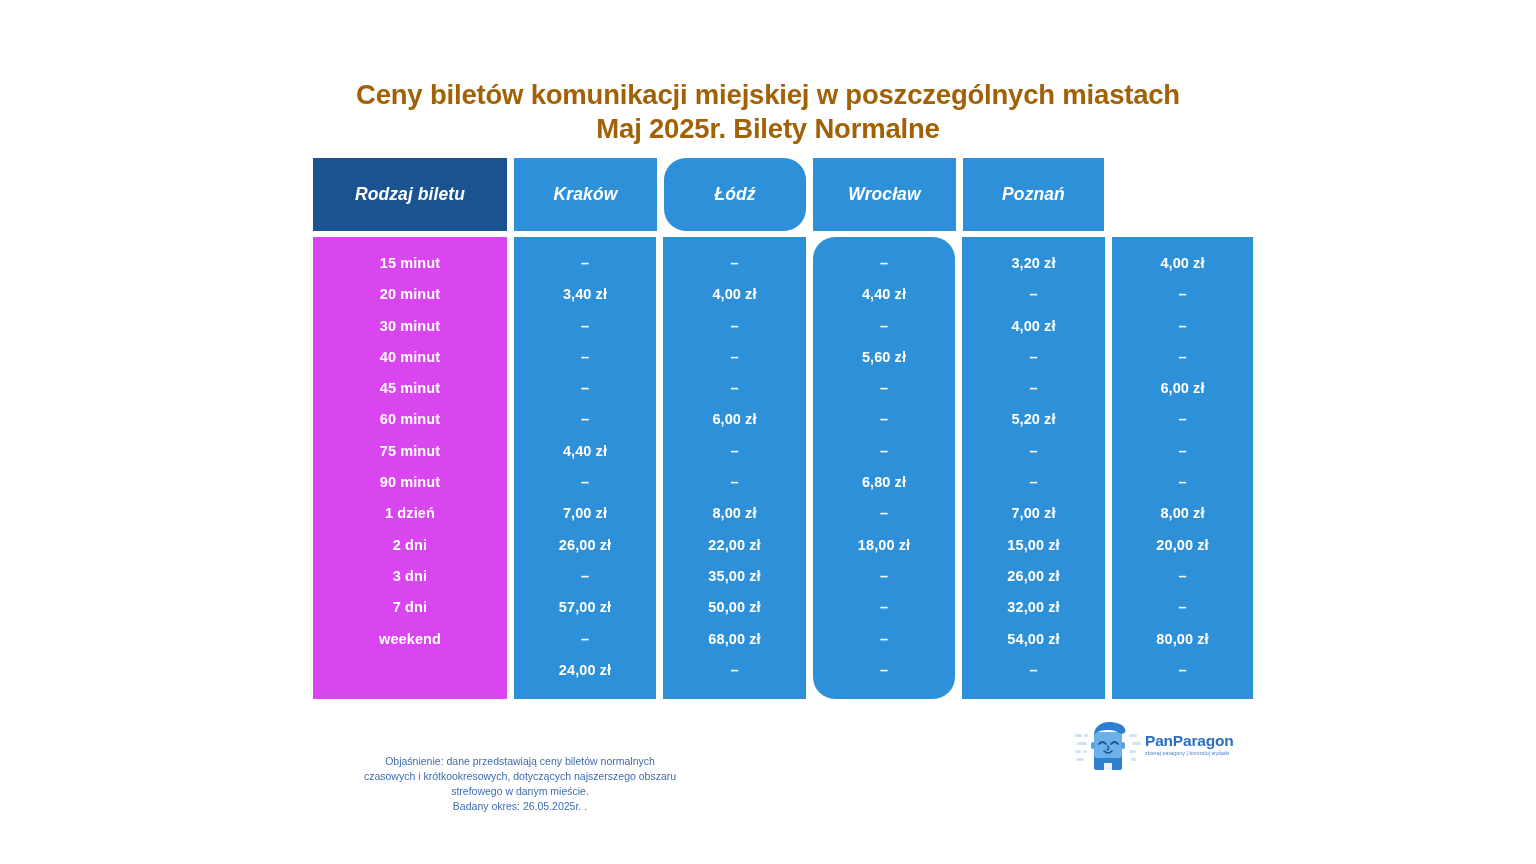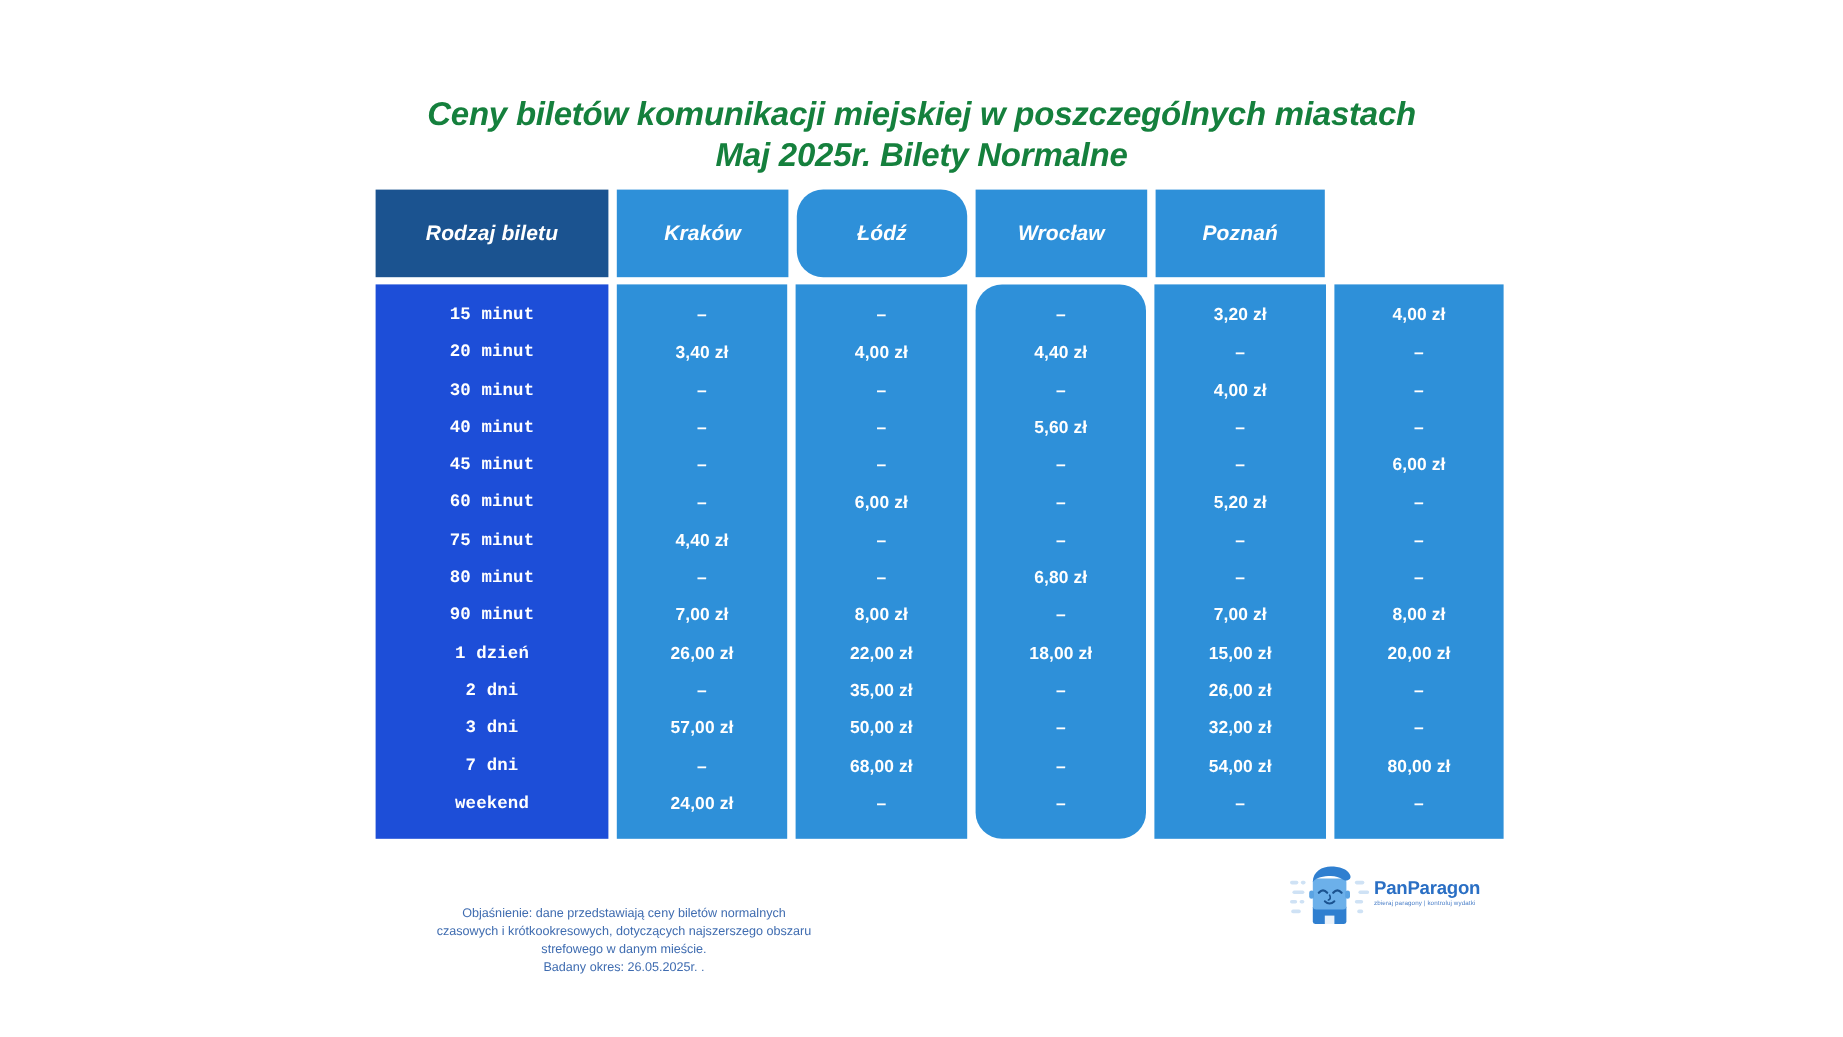--- a/index.html
+++ b/index.html
@@ -25,27 +25,26 @@
 
   
   .title-block {
     position: absolute;
     left: 268px;
     top: 78px;
     width: 1000px;
     text-align: center;
   }
   .title-line {
-    color: #15803d;
+    color: #a16207;
     font-size: 27.5px;
     font-weight: bold;
     letter-spacing: -0.2px;
     line-height: 34px;
     white-space: nowrap;
-    font-style: italic;
   }
 
   
   .table-wrap {
     position: absolute;
     left: 313px;
     top: 158px;
     width: 916px;
   }
 
@@ -79,22 +78,21 @@
     display: flex;
     width: 100%;
     gap: 7px;
   }
   .col {
     background: #2e90d9;
     box-sizing: border-box;
     padding: 11px 0 13px 0;
   }
   .col.first {
-    background: #1d4ed8;
-    font-family: Liberation Mono, monospace;
+    background: #d946ef;
   }
 
   .cell {
     height: 31.3px;
     line-height: 31.3px;
     text-align: center;
     color: #ffffff;
     font-size: 14.5px;
     font-weight: bold;
     letter-spacing: 0.1px;
@@ -186,21 +184,20 @@
     <div class="table-body">
 
       <div class="col first w-type">
         <div class="cell">15 minut</div>
         <div class="cell">20 minut</div>
         <div class="cell">30 minut</div>
         <div class="cell">40 minut</div>
         <div class="cell">45 minut</div>
         <div class="cell">60 minut</div>
         <div class="cell">75 minut</div>
-        <div class="cell">80 minut</div>
         <div class="cell">90 minut</div>
         <div class="cell">1 dzień</div>
         <div class="cell">2 dni</div>
         <div class="cell">3 dni</div>
         <div class="cell">7 dni</div>
         <div class="cell">weekend</div>
       </div>
 
       <div class="col w-city">
         <div class="cell">–</div>

